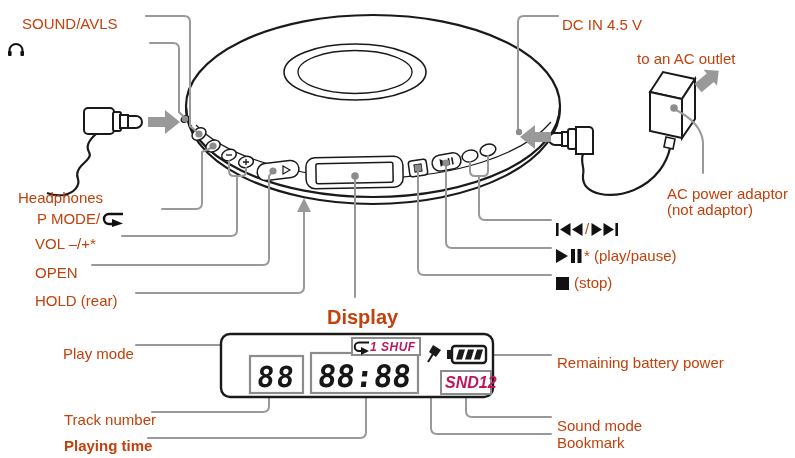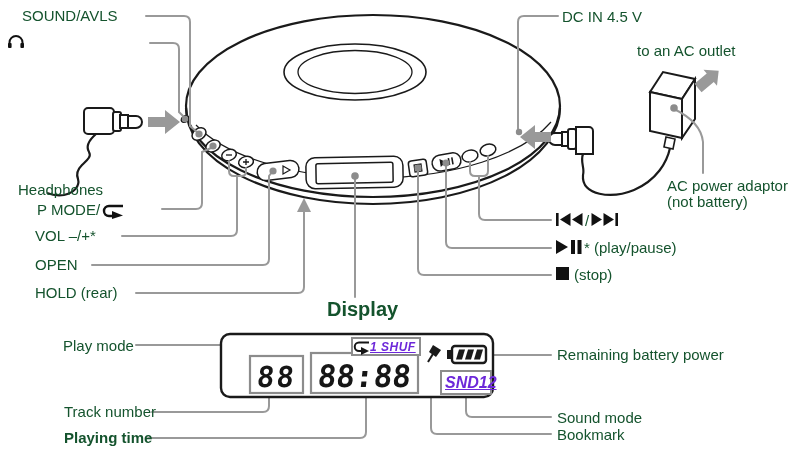--- a/index.html
+++ b/index.html
@@ -1,26 +1,26 @@
 <!DOCTYPE html>
 <html><head>
 <meta charset="utf-8">
 <style>
   html,body{margin:0;padding:0;background:#fff;}
   .stage{position:relative;width:795px;height:458px;background:#fff;overflow:hidden;
          font-family:"Liberation Sans",sans-serif;color:#111;}
   .stage svg.art{position:absolute;left:0;top:0;}
-  .lbl{position:absolute;font-size:15px;line-height:16px;white-space:nowrap;color:#14532d;
-       display:flex;align-items:flex-start;gap:3px;}
+  .lbl{position:absolute;font-size:15px;line-height:16px;white-space:nowrap;color:#c2410c;
+       display:flex;align-items:center;gap:3px;margin-top:8px;}
   .lbl.bold{font-weight:bold;font-size:20px;}
   .seg{position:absolute;font-family:"DejaVu Sans Mono",monospace;font-weight:bold;color:#161616;
        transform:skewX(-6deg);text-align:center;letter-spacing:2px;}
   #seg-track{left:251px;top:360px;width:51px;font-size:29px;}
   #seg-time{left:312px;top:358px;width:105px;font-size:31px;letter-spacing:0px;}
-  .lcd-small{position:absolute;font-style:italic;font-weight:bold;color:#6d28d9;text-decoration:underline;}
+  .lcd-small{position:absolute;font-style:italic;font-weight:bold;color:#be185d;}
   #playmode-val{left:370px;top:340px;font-size:12px;letter-spacing:0.5px;}
   #snd-val{left:445px;top:374px;font-size:16px;width:43px;text-align:center;letter-spacing:0px;}
   .ic{display:inline-block;flex:0 0 auto;}
 </style>
 </head>
 <body>
 
 <div class="stage">
 
   <svg class="art" width="795" height="458" viewBox="0 0 795 458">
@@ -220,21 +220,21 @@
 
   <div class="lbl" style="left:556px;top:267px;gap:5px;">
     <svg class="ic" width="13" height="13" viewBox="0 0 13 13">
       <rect x="0" y="0" width="13" height="13" fill="#111"></rect>
     </svg>
     <span>(stop)</span>
   </div>
 
   <div class="lbl" style="left:667px;top:178px;display:block;">
     <div>AC power adaptor</div>
-    <div>(not battery)</div>
+    <div>(not adaptor)</div>
   </div>
 
   <div class="lbl" style="left:63px;top:338px;">
     <span>Play mode</span>
   </div>
   <div class="lbl" style="left:64px;top:404px;">
     <span>Track number</span>
   </div>
   <div class="lbl" style="left:64px;top:430px;font-weight:bold;">
     <span>Playing time</span>

